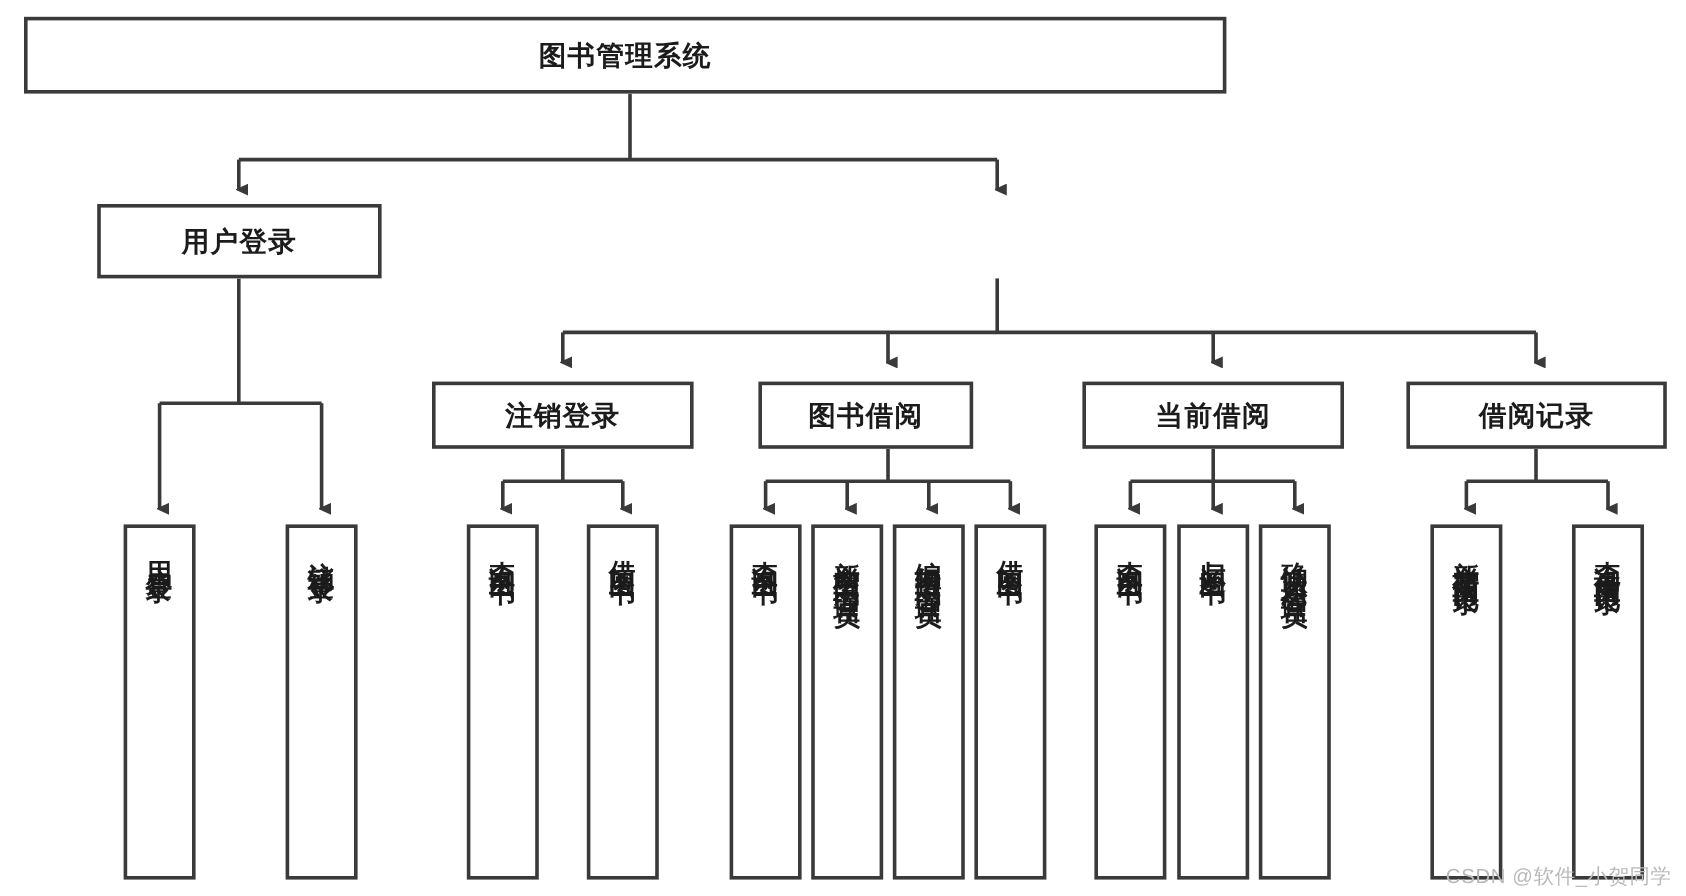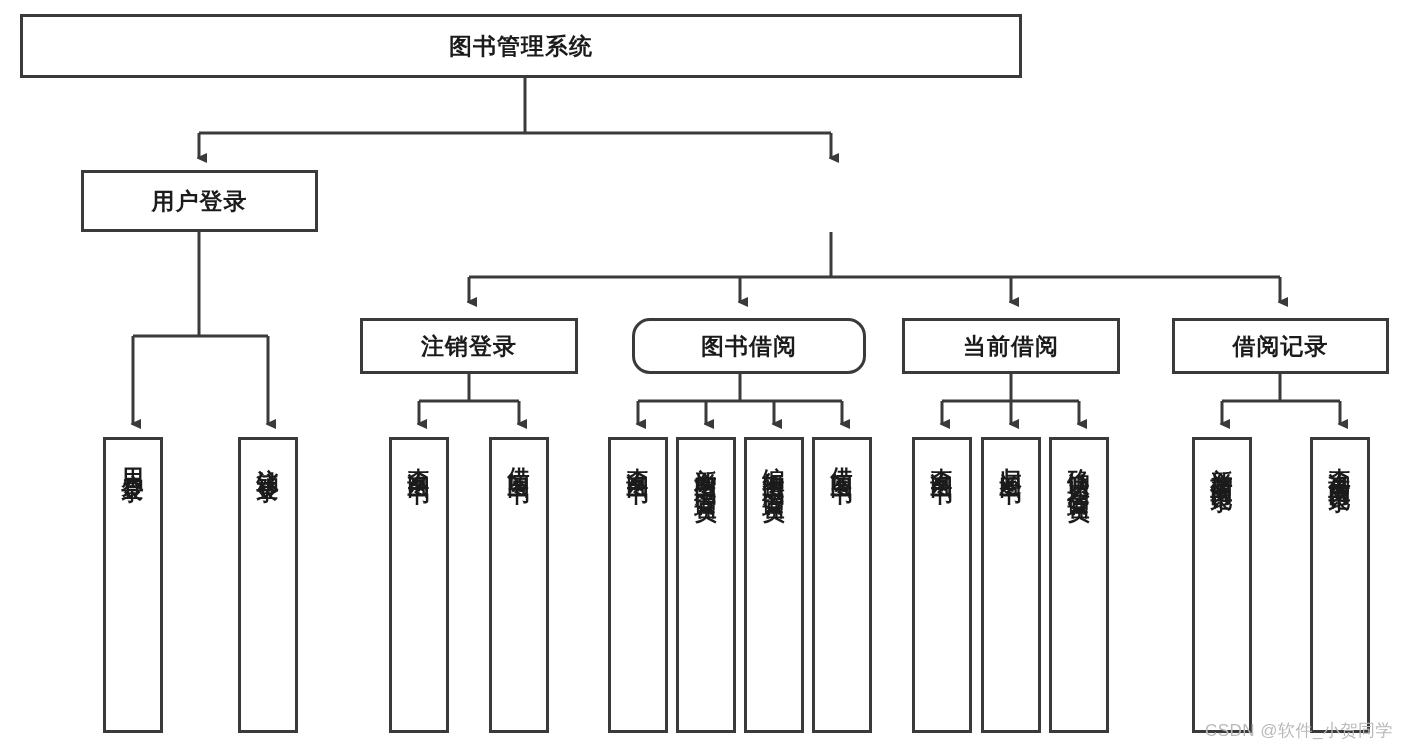--- a/index.html
+++ b/index.html
@@ -130,21 +130,21 @@
     <span class="node-label">图书管理系统</span>
   </div>
 
   <div class="node" style="left:81px; top:170px; width:237px; height:62px;">
     <span class="node-label">用户登录</span>
   </div>
 
   <div class="node" style="left:360px; top:318px; width:218px; height:56px;">
     <span class="node-label">注销登录</span>
   </div>
-  <div class="node" style="left:632px; top:318px; width:234px; height:56px;border-radius:18px;">
+  <div class="node" style="left:632px; top:318px; width:179px; height:56px;">
     <span class="node-label">图书借阅</span>
   </div>
   <div class="node" style="left:902px; top:318px; width:218px; height:56px;">
     <span class="node-label">当前借阅</span>
   </div>
   <div class="node" style="left:1172px; top:318px; width:217px; height:56px;">
     <span class="node-label">借阅记录</span>
   </div>
 
   <div class="node leaf" style="left:103px; top:437px; width:60px; height:296px;">

